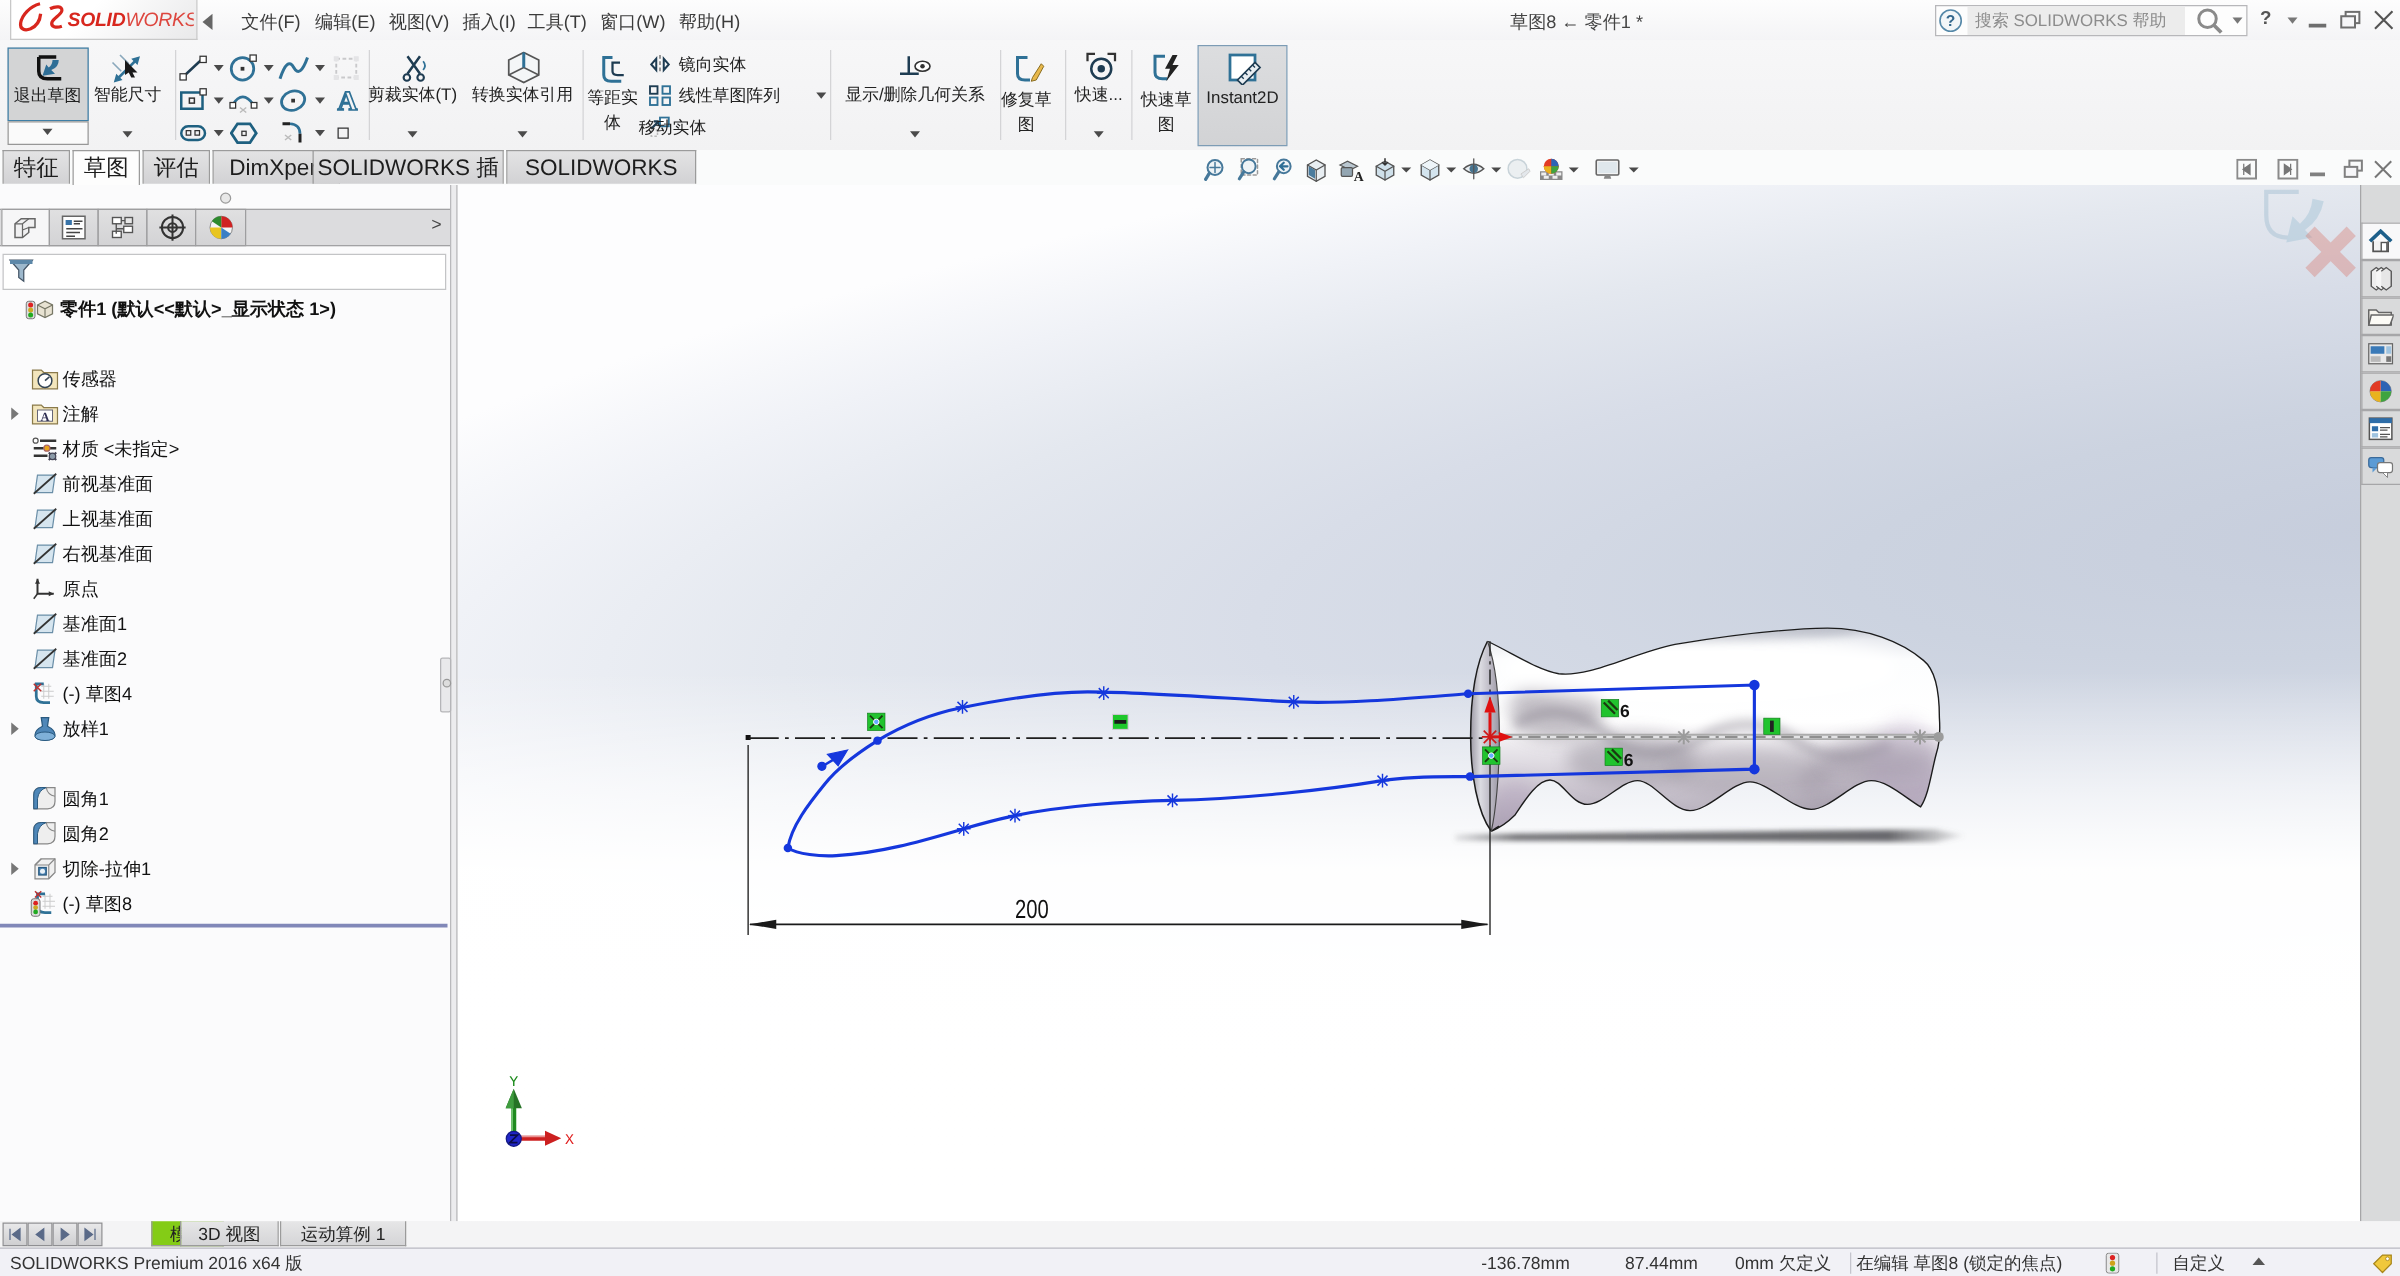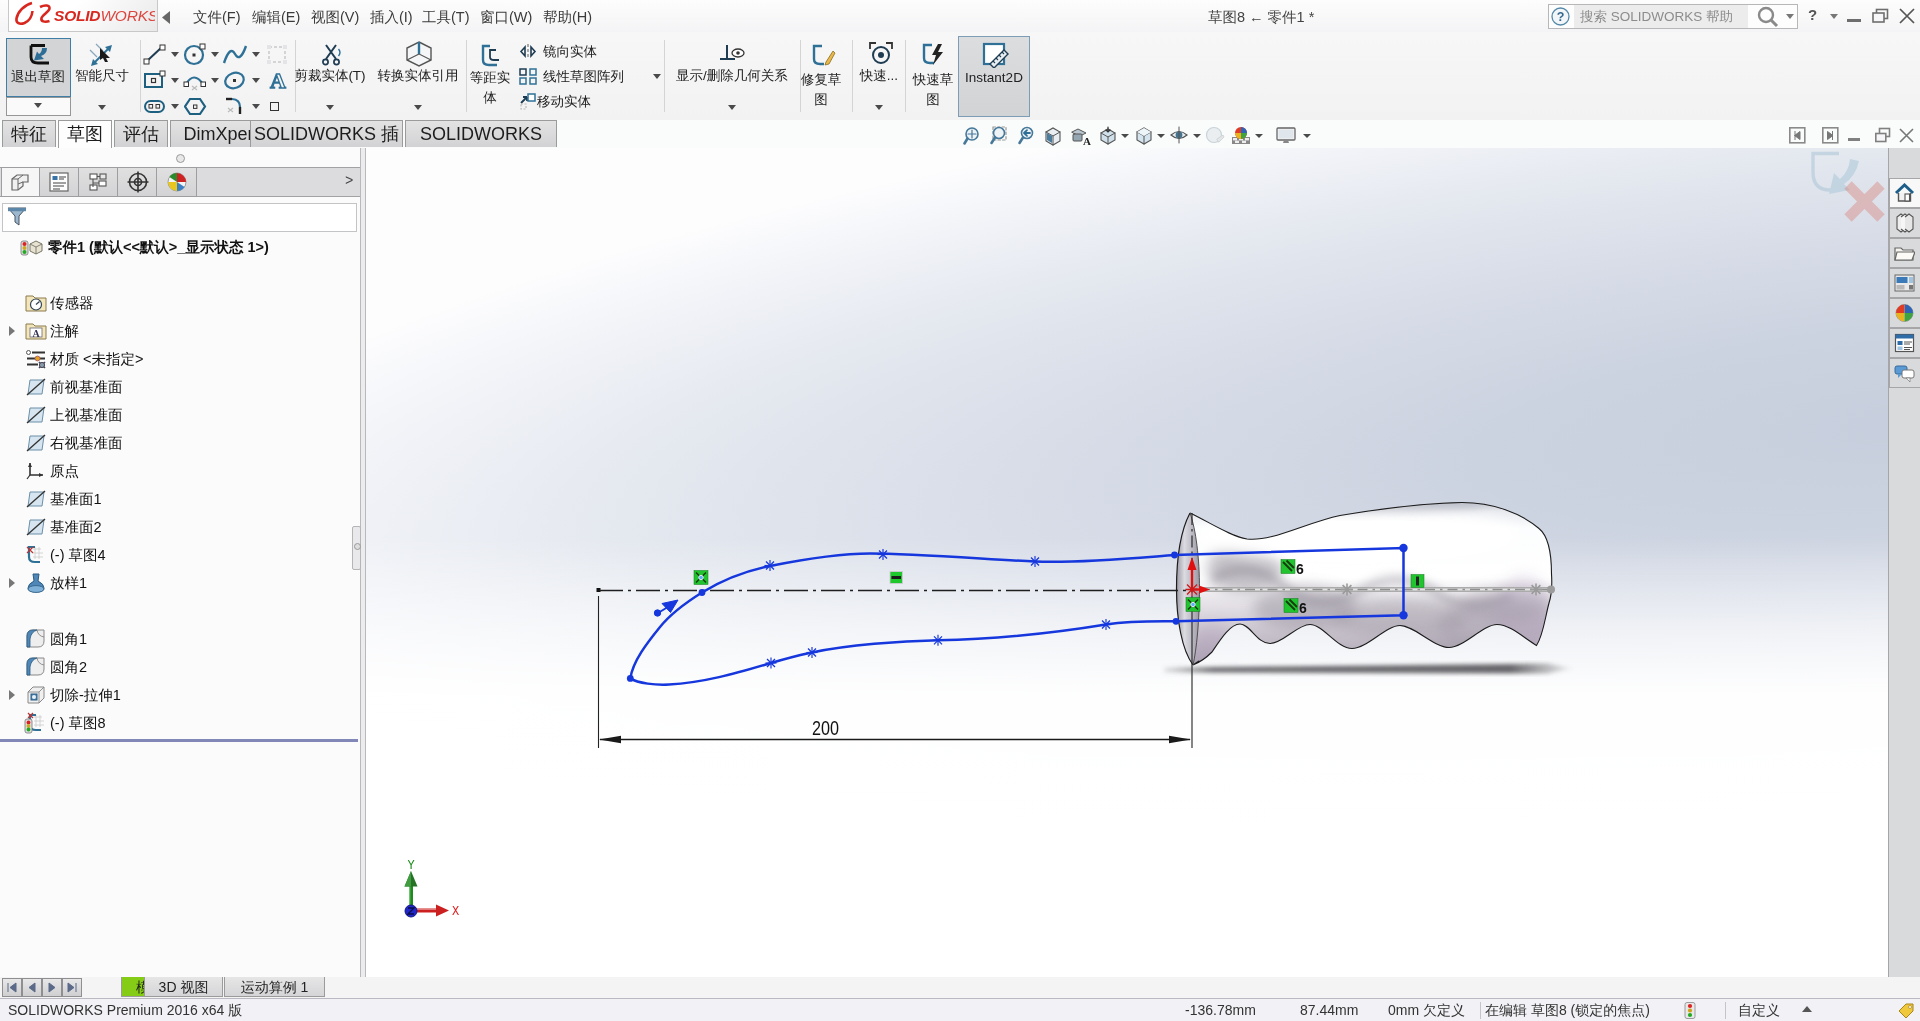--- a/index.html
+++ b/index.html
@@ -219,21 +219,21 @@
     <rect x="1" y="10" width="6" height="6" fill="none" stroke="#2f7196" stroke-width="1.5"></rect>
     <rect x="11" y="10" width="6" height="6" fill="none" stroke="#2f7196" stroke-width="1.5"></rect>
   </svg>
   <div class="rlabel" style="left:543px;top:36px;text-align:left;">线性草图阵列</div>
   <div class="dd" style="left:653px;top:42px;"></div>
   <svg class="abs" style="left:519px;top:61px;" width="18" height="17" viewBox="0 0 18 17">
     <path d="M2 10 L8 4 M8 4 L8 8 M8 4 L4 4" fill="none" stroke="#1e3c52" stroke-width="1.8"></path>
     <rect x="9" y="1" width="7" height="7" fill="#fff" stroke="#2f7196" stroke-width="1.5"></rect>
     <rect x="2" y="11" width="5" height="5" fill="none" stroke="#bbb" stroke-width="1.2" stroke-dasharray="2 1.5"></rect>
   </svg>
-  <div class="rlabel" style="left:537px;top:61px;text-align:left;">移动实体</div>
+  <div class="rlabel" style="left:511px;top:61px;text-align:left;">移动实体</div>
   <div class="rsep" style="left:466px;"></div>
   <div class="rsep" style="left:664px;"></div>
 
   <svg class="abs" style="left:718px;top:11px;" width="28" height="25" viewBox="0 0 28 25">
     <path d="M9 2 L9 16 M2 16 L17 16" stroke="#1e3c52" stroke-width="2"></path>
     <ellipse cx="20" cy="10" rx="6" ry="4" fill="#fff" stroke="#333" stroke-width="1.3"></ellipse>
     <circle cx="20" cy="10" r="1.8" fill="#333"></circle>
   </svg>
   <div class="rlabel" style="left:648px;top:35px;width:168px;">显示/删除几何关系</div>
   <div class="dd" style="left:728px;top:73px;"></div>

